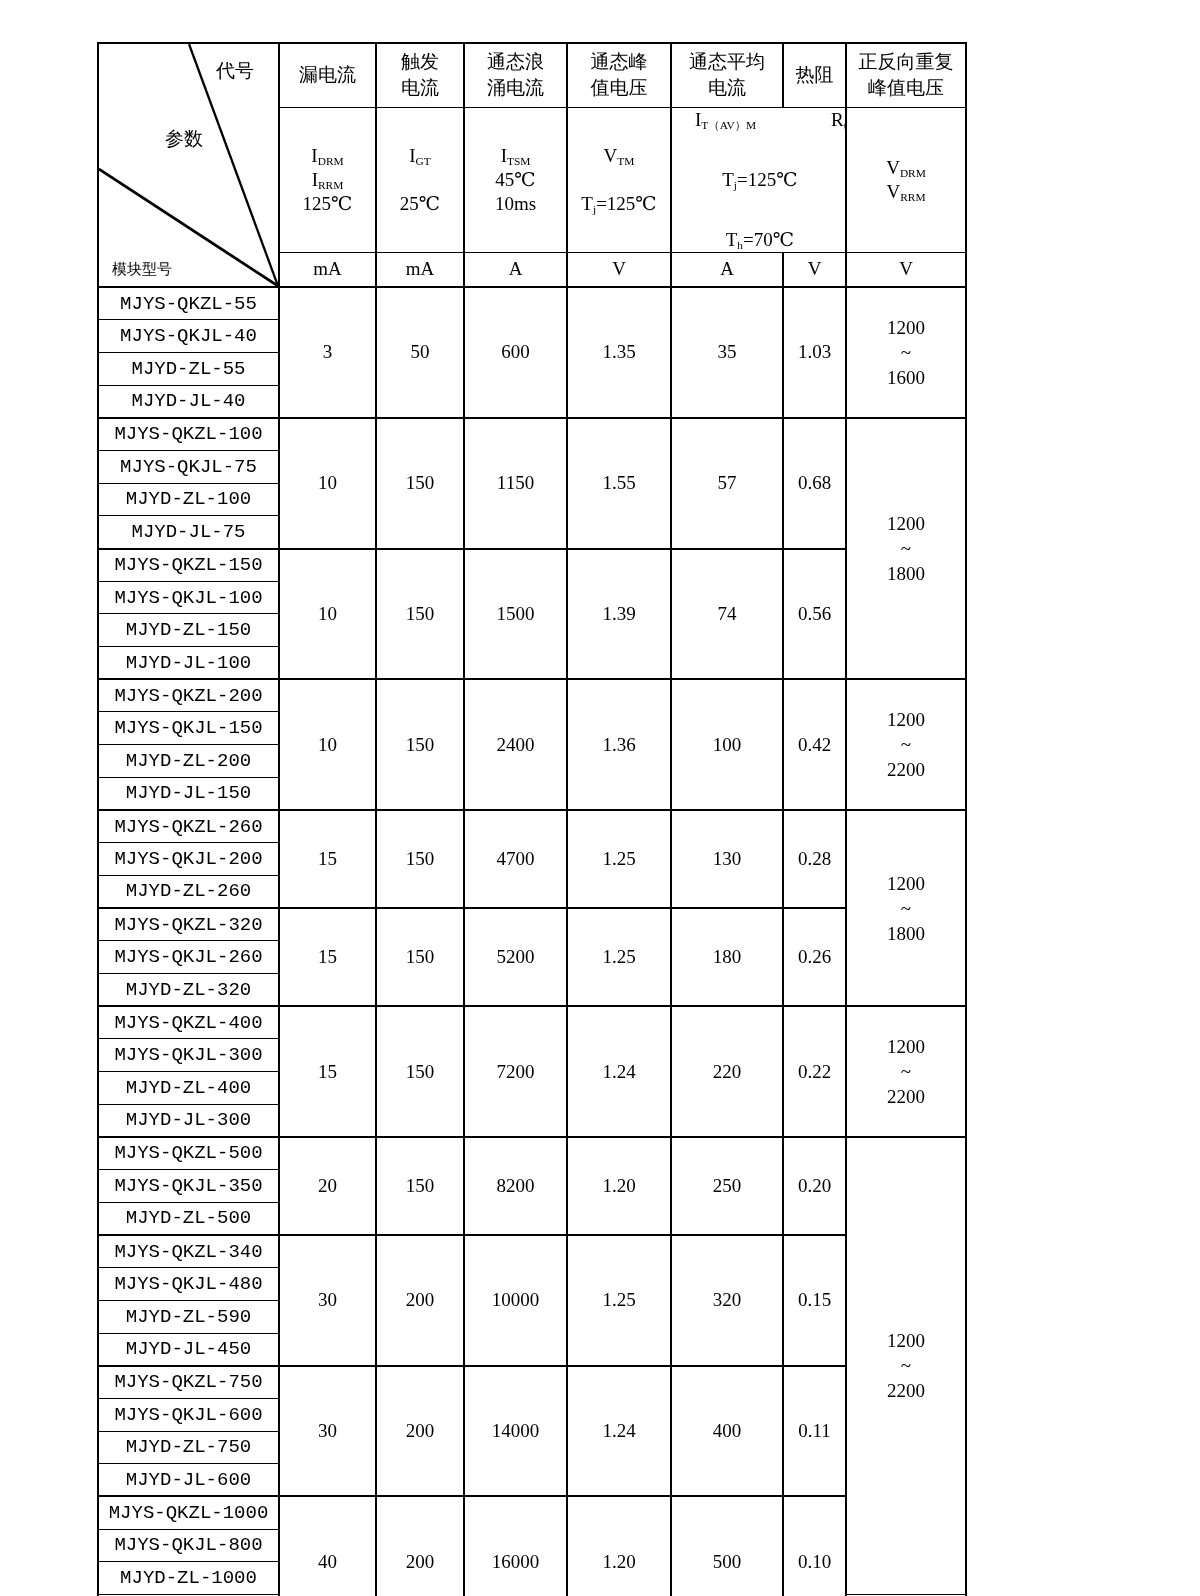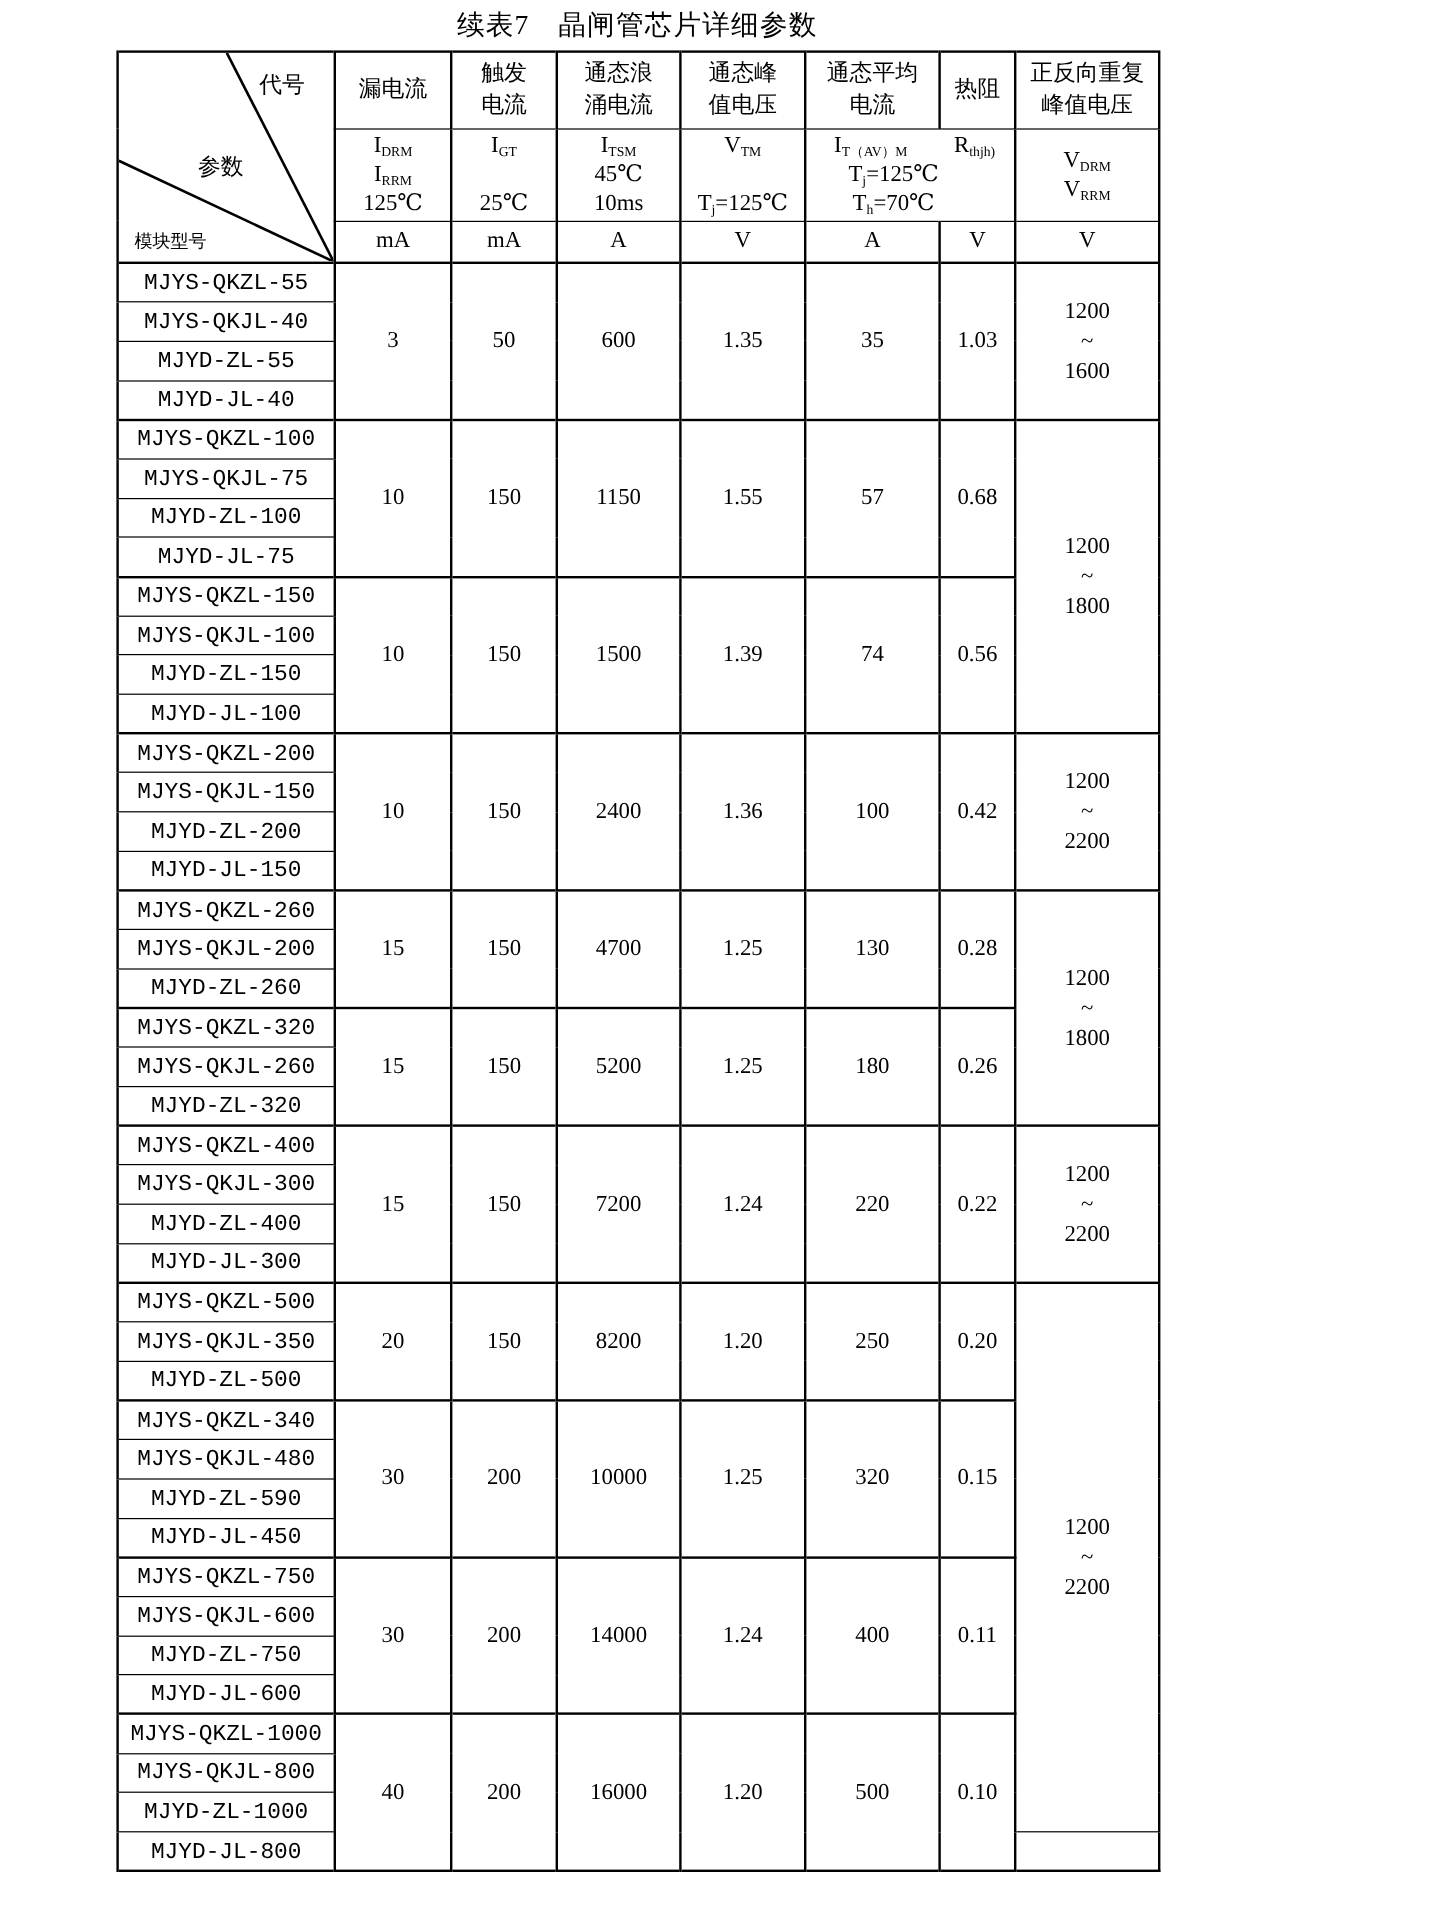--- a/index.html
+++ b/index.html
@@ -34,34 +34,33 @@
 
   td.corner{position:relative;padding:0;}
   .corner svg.diag{position:absolute;left:0;top:0;width:100%;height:100%;display:block;}
   .c-code{position:absolute;top:14px;right:24px;font-size:19px;text-align:center;}
   .c-param{position:absolute;top:82px;left:66px;font-size:19px;}
   .c-model{position:absolute;bottom:7px;left:13px;font-size:15px;}
 
   .sym-line{line-height:24px;min-height:24px;}
   sub{font-size:0.6em;line-height:0;vertical-align:-0.3em;}
 
-  .ms-grid{display:grid;grid-template-columns:62% 38%;grid-auto-rows:24px;align-items:center;width:100%;}
+  .ms-grid{display:grid;grid-template-columns:62% 38%;grid-auto-rows:24px;align-items:center;width:100%;gap:36px;}
   .ms-l1l{grid-column:1;grid-row:1;}
   .ms-l1r{grid-column:2;grid-row:1;}
   .ms-l2{grid-column:1 / 3;grid-row:2;padding-right:16%;}
   .ms-l3{grid-column:1 / 3;grid-row:3;padding-right:16%;}
 
   td.model-cell{text-align:left;padding-left:11px;font-size:19px;font-family:Liberation Mono, monospace;}
   td.volt-cell .volt-line{line-height:25px;}
 </style>
 </head>
 <body>
 
 <div class="page">
-  <div class="doc-title">续表7　晶闸管芯片详细参数</div>
 
   <table class="params">
     <colgroup>
       <col style="width:181px">
         <col style="width:97px">
         <col style="width:88px">
         <col style="width:103px">
       <col style="width:104px">
         <col style="width:112px">
         <col style="width:63px">

